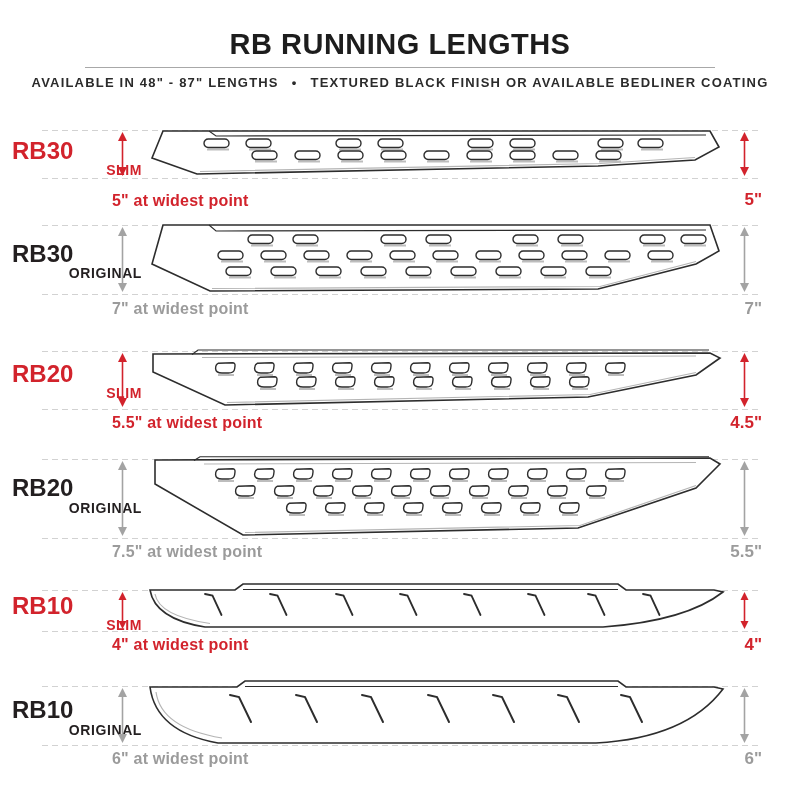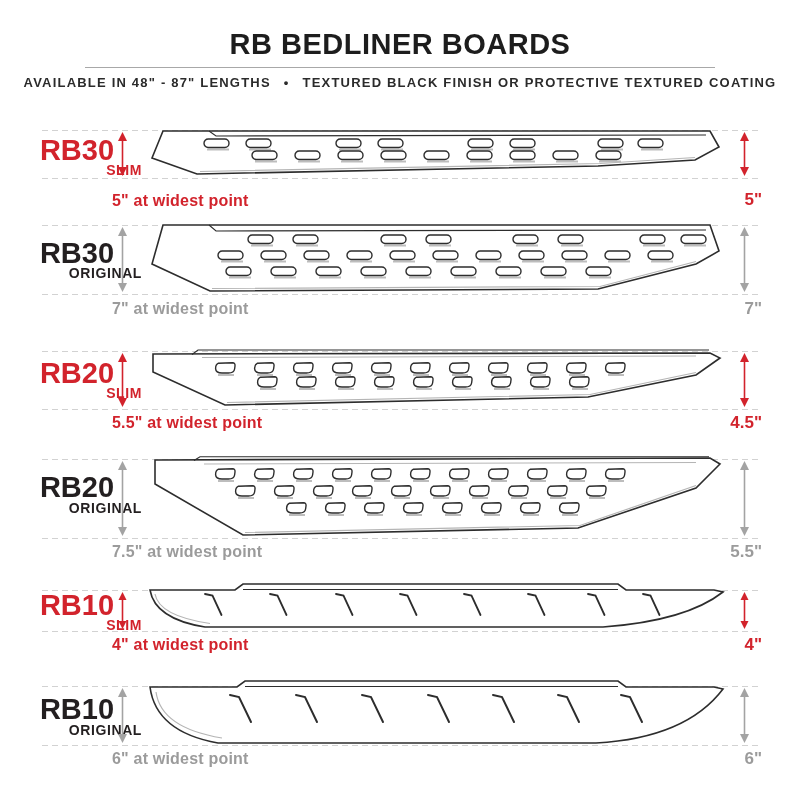--- a/index.html
+++ b/index.html
@@ -8,21 +8,21 @@
   
   .title{position:absolute;top:28px;left:0;width:800px;text-align:center;
          font-size:29px;font-weight:bold;letter-spacing:.5px;color:#1d1d1d;}
   .title-divider{position:absolute;top:67px;left:85px;width:630px;height:1px;background:#a8a8a8;}
   .subtitle{position:absolute;top:75px;left:0;width:800px;display:flex;justify-content:center;gap:13px;
             font-size:13px;font-weight:bold;letter-spacing:1.2px;color:#2b2b2b;white-space:nowrap;}
   
   .dash{position:absolute;left:42px;width:718px;height:1px;
         background:repeating-linear-gradient(90deg,#d2d2d2 0 6px,transparent 6px 10px);}
   
-  .model{position:absolute;left:12px;width:130px;text-align:center;font-size:29px;font-weight:bold;line-height:27px;}
+  .model{position:absolute;left:12px;width:130px;font-size:24px;font-weight:bold;line-height:27px;}
   .variant{position:absolute;left:12px;width:130px;text-align:right;font-size:14px;font-weight:bold;letter-spacing:.6px;line-height:15px;}
   .red{color:#d2232c;}
   .gray{color:#a3a3a3;}
   .graytext{color:#9b9b9b;}
   .blacktext{color:#231f20;}
   .widest{position:absolute;left:112px;font-size:16px;font-weight:bold;letter-spacing:.2px;white-space:nowrap;}
   .measure{position:absolute;left:690px;width:72px;text-align:right;font-size:17px;font-weight:bold;}
   svg{position:absolute;overflow:visible;}
   .board{left:148px;}
 </style>
@@ -43,26 +43,26 @@
       </g>
       <g id="mark">
           <path d="M0,0 L7.5,1.6 L16.5,21" fill="none" stroke="#2d2d2d" stroke-width="1.8" stroke-linecap="round"></path>
         </g>
       <g id="markL">
           <path d="M0,0 L9,2 L21,27" fill="none" stroke="#2d2d2d" stroke-width="2" stroke-linecap="round"></path>
         </g>
     </defs>
   </svg>
 
-  <div class="title">RB BEDLINER BOARDS</div>
+  <div class="title">RB RUNNING LENGTHS</div>
   <div class="title-divider"></div>
   <div class="subtitle">
     <span>AVAILABLE IN 48" - 87" LENGTHS</span>
     <span>•</span>
-    <span>TEXTURED BLACK FINISH OR PROTECTIVE TEXTURED COATING</span>
+    <span>TEXTURED BLACK FINISH OR AVAILABLE BEDLINER COATING</span>
   </div>
 
   <div class="dash" style="top:130px"></div>
   <div class="dash" style="top:178px"></div>
   <div class="model red" style="top:137px">RB30</div>
   <div class="variant red" style="top:163px">SLIM</div>
   <svg class="red" width="13" height="44" style="left:116px;top:132px">
     <line x1="6.5" y1="7" x2="6.5" y2="37" stroke="currentColor" stroke-width="1.6"></line>
     <polygon points="6.5,0 2,9 11,9" fill="currentColor"></polygon>
       <polygon points="6.5,44 2,35 11,35" fill="currentColor"></polygon>

